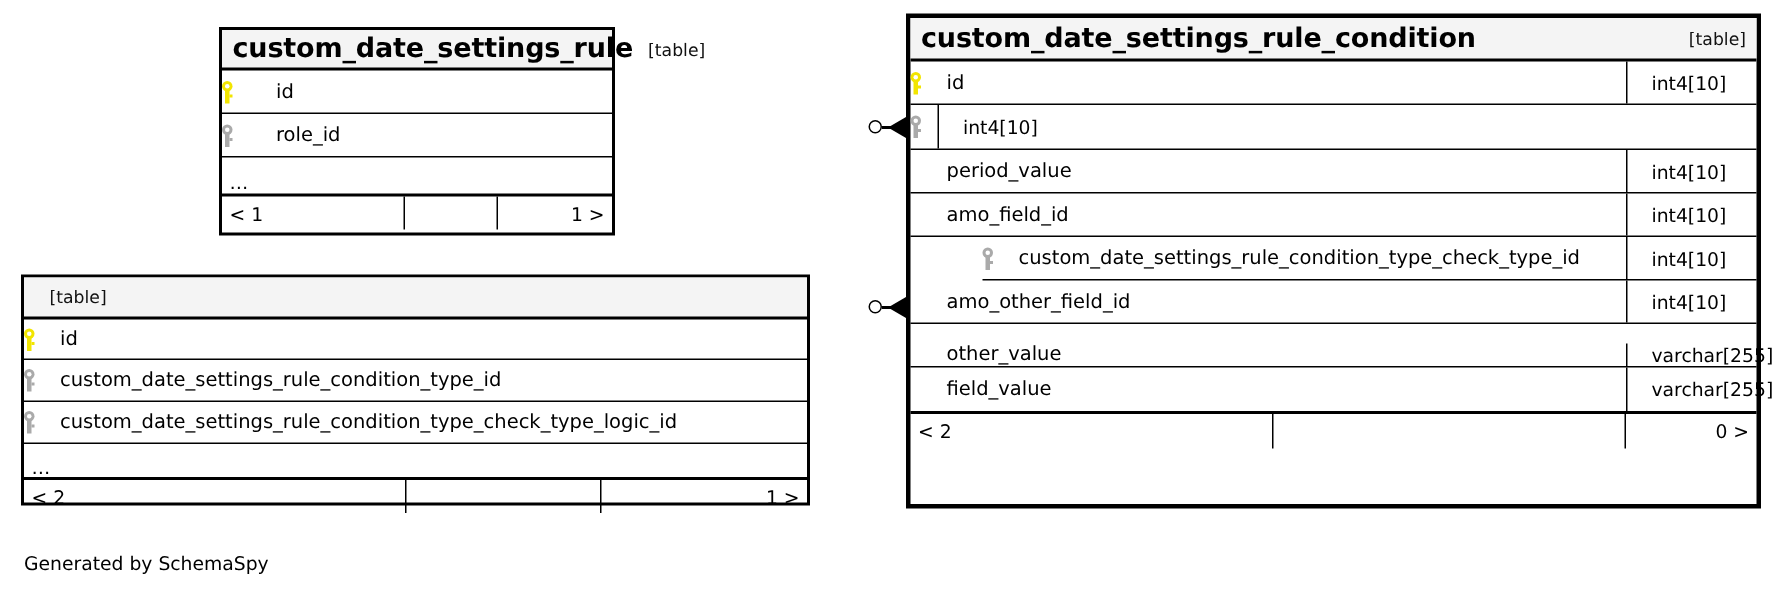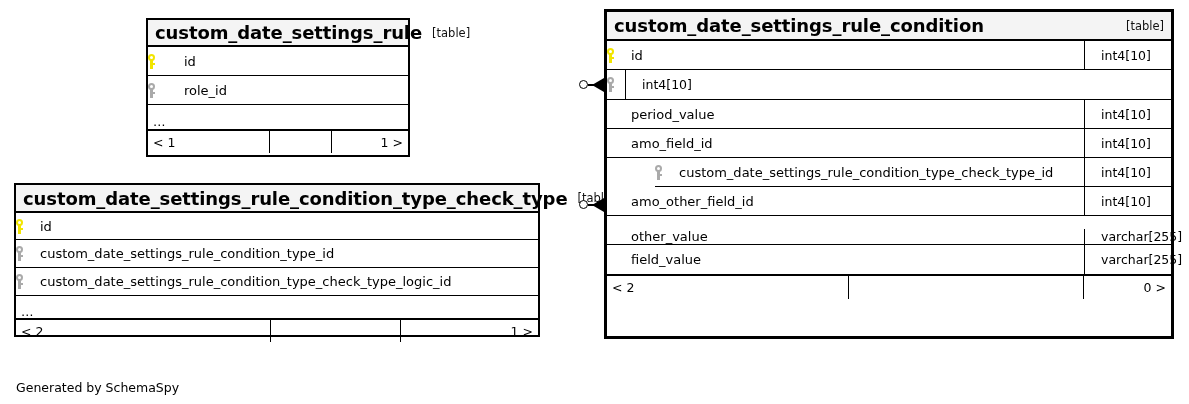--- a/index.html
+++ b/index.html
@@ -241,21 +241,20 @@
   </div>
   <div class="ent-foot" style="height:24px;">
     <span class="foot-cell foot-left" style="width:121px;">&lt; 1</span>
     <span class="foot-cell foot-mid" style="width:62px;"></span>
     <span class="foot-cell foot-right" style="flex:1 1 auto;">1 &gt;</span>
   </div>
 </div>
 
 <div class="entity" id="ent-1" style="left:14px; top:183px; width:526px; height:154px;">
   <div class="ent-header" style="height:28px;">
-    <span class="ent-title">custom_date_settings_rule_condition_type_check_type</span>
     <span class="ent-tag">[table]</span>
   </div>
   <div class="ent-rows">
     <div class="ent-row" style="height:27px;">
       <span class="keyslot">
         <span class="key primary">
             <span class="head"></span>
             <span class="stem"></span>
             <span class="tooth"></span>
           </span>
@@ -401,13 +400,13 @@
   <span class="stub-line"></span>
   <span class="crow"></span>
 </div>
 
 <div class="connector" style="left:579px; top:196px;">
   <span class="zero-circle"></span>
   <span class="stub-line"></span>
   <span class="crow"></span>
 </div>
 
-<div class="credit" style="left:16px; top:380px;">Generated by SchemaSpy</div>
+<div class="credit" style="left:16px; top:368px;">Generated by SchemaSpy</div>
 
 </body></html>

